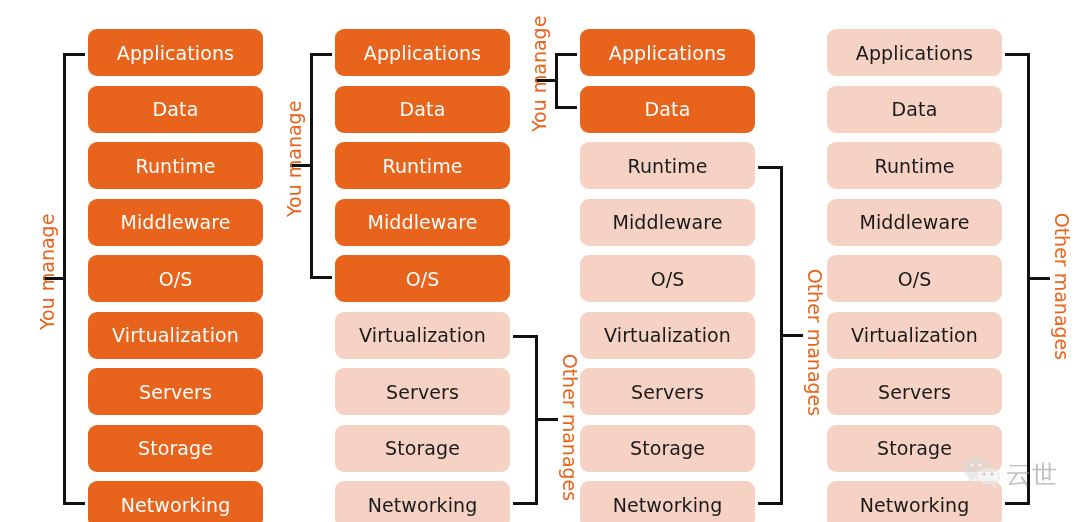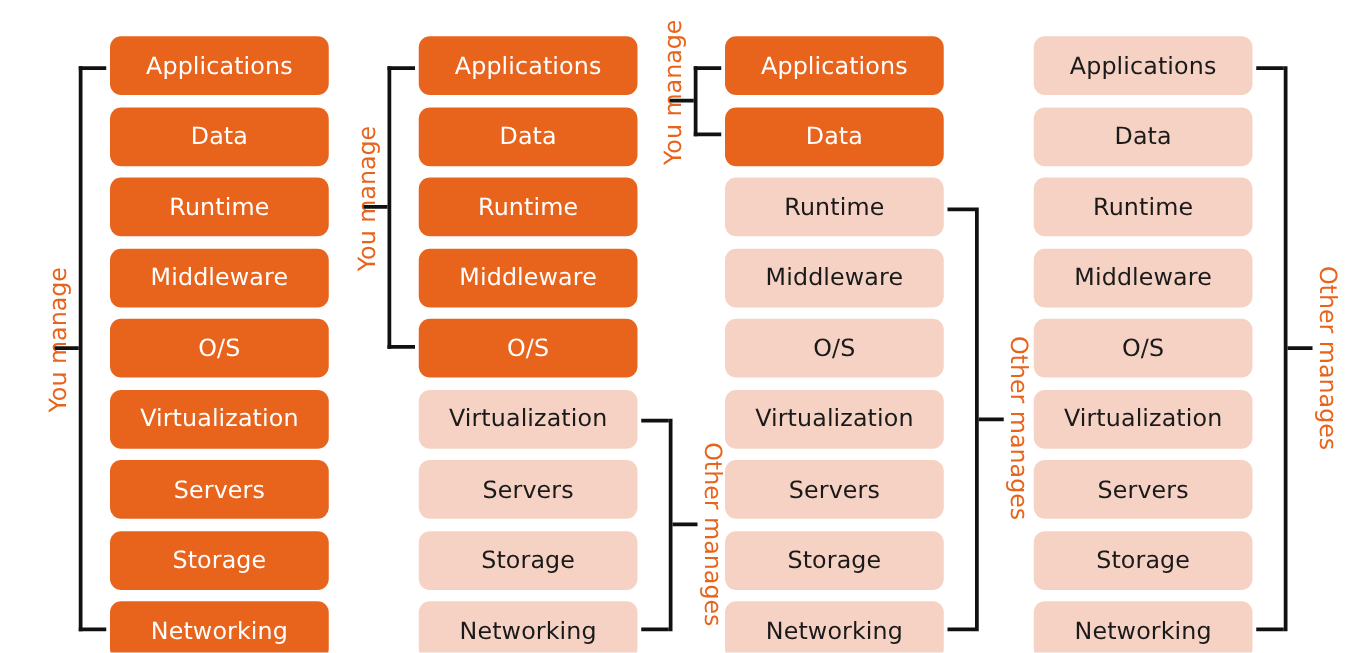--- a/index.html
+++ b/index.html
@@ -161,13 +161,26 @@
       <div class="layer other" style="top: 424.5px;">Storage</div>
       <div class="layer other" style="top: 481px;">Networking</div>
     </div>
     <div class="bracket right" style="top: 52.5px; height: 452px; width: 22px; left: 1027px;">
       <div class="vert"></div>
       <div class="top"></div>
       <div class="bot"></div>
       <div class="stem"></div>
     </div>
     <div class="caption down" style="left: 1054px; top: 278.5px; transform: rotate(90deg) translate(-66.3px, -19px);">Other manages</div>
+    <div id="watermark">
+      <span><svg width="40" height="34" viewBox="0 0 40 34">
+          <ellipse cx="14" cy="13" rx="13" ry="11" fill="#d9d9d9"></ellipse>
+          <polygon points="8,21 6,28 13,24" fill="#d9d9d9"></polygon>
+          <circle cx="10" cy="10" r="1.7" fill="#ffffff"></circle>
+          <circle cx="18" cy="10" r="1.7" fill="#ffffff"></circle>
+          <ellipse cx="26" cy="21" rx="11.5" ry="9.5" fill="#eeeeee" stroke="#cfcfcf" stroke-width="1"></ellipse>
+          <polygon points="33,28 35,34 29,30" fill="#eeeeee"></polygon>
+          <circle cx="22" cy="19" r="1.5" fill="#9a9a9a"></circle>
+          <circle cx="30" cy="19" r="1.5" fill="#9a9a9a"></circle>
+        </svg></span>
+      <span class="wm-text">云世</span>
+    </div>
   </div>
 
 </body></html>

